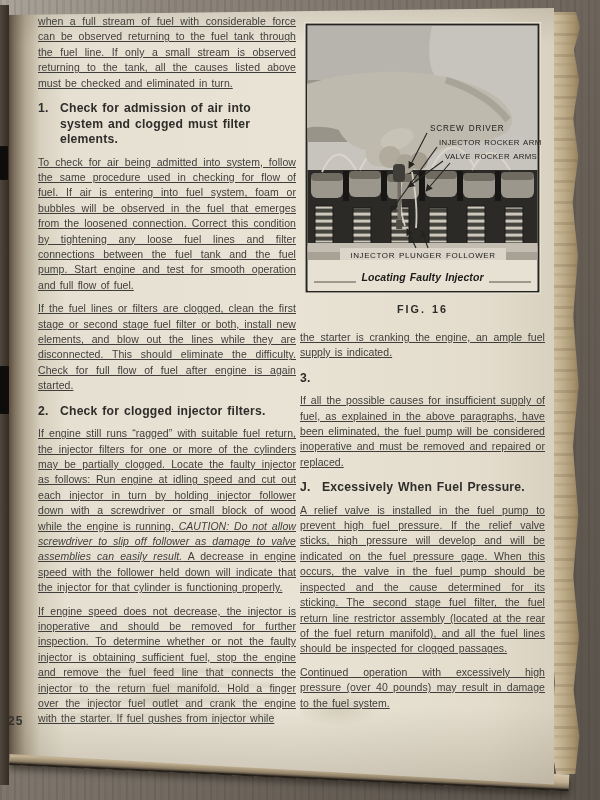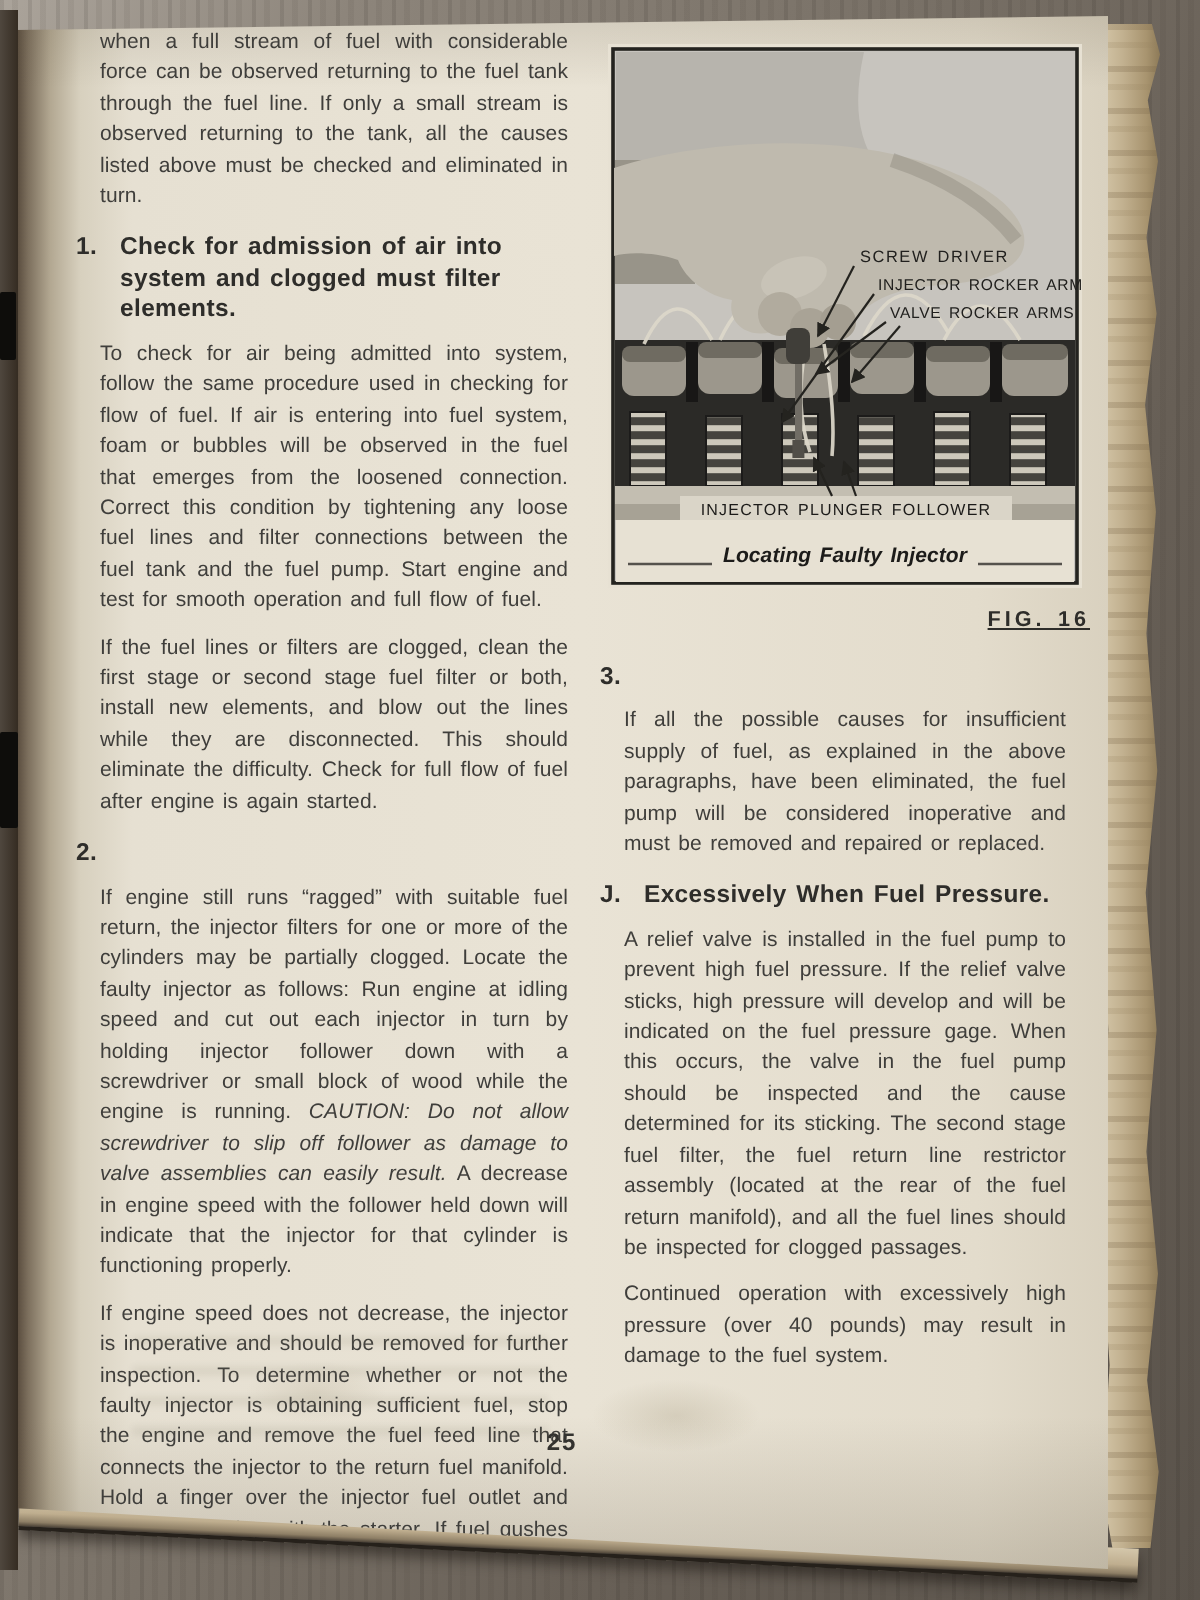--- a/index.html
+++ b/index.html
@@ -42,28 +42,28 @@
   .spine-shadow{position:absolute;left:0;top:5px;width:9px;height:780px;
     background:linear-gradient(90deg,#4f473e,#352c22);}
   .spine-mark{position:absolute;background:#0e0d0b;border-radius:1px;}
   .spine-mark.m1{left:0;top:146px;width:8px;height:34px;}
   .spine-mark.m2{left:0;top:366px;width:9px;height:48px;}
 
   .col{position:absolute;color:#3f3e3b;font-size:10.5px;line-height:15.4px;
     text-align:justify;word-spacing:1.2px;letter-spacing:.05px;}
   .col-left{left:30px;top:6px;width:258px;}
   .col-right{left:292px;top:14px;width:245px;}
-  .col p{margin:0 12px 8px;}
+  .col p{margin:0 0 8px;text-decoration:underline;}
   .sec-head{display:flex;font-weight:bold;font-size:12.2px;line-height:15.5px;
     color:#2e2d2a;margin:10px 0 7px;letter-spacing:.2px;text-align:left;}
   .sec-head .num{flex:0 0 13px;margin-right:9px;}
   .caution{font-style:italic;}
-  .fig-number{font-weight:bold;font-size:10.8px;letter-spacing:2px;text-align:right;
-    color:#2e2d2a;margin:4px 0 12px;text-decoration:underline;}
-  .page-number{position:absolute;left:0;top:706px;width:546px;text-align:center;
+  .fig-number{font-weight:bold;font-size:10.8px;letter-spacing:2px;text-align:center;
+    color:#2e2d2a;margin:4px 0 12px;}
+  .page-number{position:absolute;left:0;top:706px;width:546px;text-align:left;
     font-size:12px;font-weight:bold;color:#33322f;letter-spacing:1px;}
   
   .ghost{position:absolute;left:58px;top:660px;width:208px;height:50px;
     background:repeating-linear-gradient(180deg, rgba(138,131,109,.28) 0 5px, rgba(0,0,0,0) 5px 15px);
     filter:blur(1.6px);opacity:.45;pointer-events:none;}
   .figure-box{margin:0 4px 2px;}
   svg text{font-family:"Liberation Sans",sans-serif;}
 </style>
 </head>
 <body>
@@ -78,20 +78,21 @@
 
     <div class="sec-head">
       <span class="num">1.</span>
       <span>Check for admission of air into system and clogged must filter elements.</span>
     </div>
     <p>To check for air being admitted into system, follow the same procedure used in checking for flow of fuel. If air is entering into fuel system, foam or bubbles will be observed in the fuel that emerges from the loosened connection. Correct this condition by tightening any loose fuel lines and filter connections between the fuel tank and the fuel pump. Start engine and test for smooth operation and full flow of fuel.</p>
     <p>If the fuel lines or filters are clogged, clean the first stage or second stage fuel filter or both, install new elements, and blow out the lines while they are disconnected. This should eliminate the difficulty. Check for full flow of fuel after engine is again started.</p>
 
     <div class="sec-head">
       <span class="num">2.</span>
+      <span>Check for clogged injector filters.</span>
     </div>
     <p><span>If engine still runs “ragged” with suitable fuel return, the injector filters for one or more of the cylinders may be partially clogged. Locate the faulty injector as follows: Run engine at idling speed and cut out each injector in turn by holding injector follower down with a screwdriver or small block of wood while the engine is running. </span><span class="caution">CAUTION: Do not allow screwdriver to slip off follower as damage to valve assemblies can easily result.</span><span> A decrease in engine speed with the follower held down will indicate that the injector for that cylinder is functioning properly.</span></p>
     <p>If engine speed does not decrease, the injector is inoperative and should be removed for further inspection. To determine whether or not the faulty injector is obtaining sufficient fuel, stop the engine and remove the fuel feed line that connects the injector to the return fuel manifold. Hold a finger over the injector fuel outlet and crank the engine with the starter. If fuel gushes from injector while</p>
   </div>
 
   <div class="col col-right">
 
     <div class="figure-box">
       <svg width="237" height="272" viewBox="0 0 237 272">
         <defs>
@@ -187,20 +188,21 @@
         <text x="141" y="137" font-size="7.8" letter-spacing="0.35" fill="#21201e">VALVE ROCKER ARMS</text>
         <text x="119" y="235.5" font-size="8" letter-spacing="0.6" fill="#1c1b19" text-anchor="middle">INJECTOR PLUNGER FOLLOWER</text>
 
         <line x1="10" y1="260" x2="52" y2="260" stroke="#55524c" stroke-width="1.2"></line>
         <line x1="185" y1="260" x2="227" y2="260" stroke="#55524c" stroke-width="1.2"></line>
         <text x="118.5" y="259" font-size="10.5" font-style="italic" font-weight="bold" text-anchor="middle" fill="#1c1b19">Locating Faulty Injector</text>
       </svg>
     </div>
     <div class="fig-number">FIG. 16</div>
 
+    <p>the starter is cranking the engine, an ample fuel supply is indicated.</p>
 
     <div class="sec-head">
       <span class="num">3.</span>
     </div>
     <p>If all the possible causes for insufficient supply of fuel, as explained in the above paragraphs, have been eliminated, the fuel pump will be considered inoperative and must be removed and repaired or replaced.</p>
 
     <div class="sec-head">
       <span class="num">J.</span>
       <span>Excessively When Fuel Pressure.</span>
     </div>

